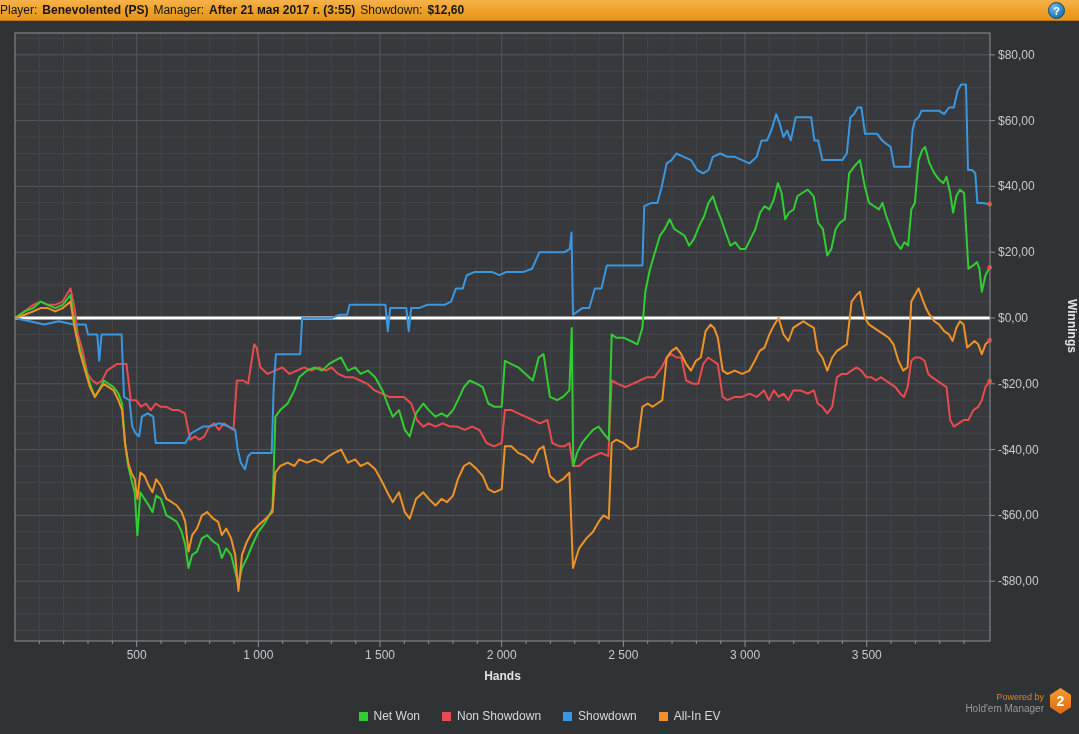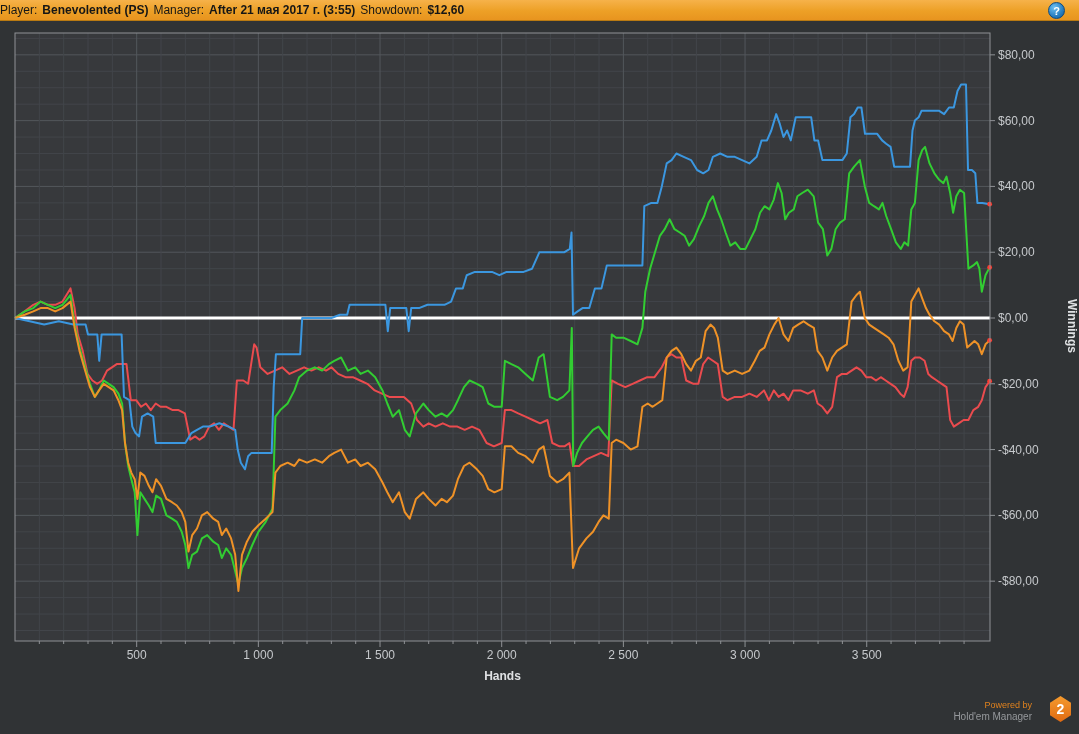--- a/index.html
+++ b/index.html
@@ -21,21 +21,21 @@
   #chart-wrap{position:absolute;left:0;top:21px;width:1079px;height:713px;}
   svg text{font-family:"Liberation Sans","DejaVu Sans",sans-serif;}
 
   
   #legend{position:absolute;left:0;top:709px;width:1079px;display:flex;justify-content:center;
     gap:22px;align-items:center;}
   .legend-item{display:flex;align-items:center;gap:6px;color:#d6d8da;font-size:12px;cursor:pointer;}
   .swatch{width:9px;height:9px;display:inline-block;}
 
   
-  #brand{position:absolute;right:8px;bottom:12px;display:flex;align-items:flex-end;gap:18px;}
+  #brand{position:absolute;right:8px;bottom:20px;display:flex;align-items:flex-end;gap:6px;}
   #brand-texts{display:flex;flex-direction:column;align-items:flex-end;line-height:1.1;}
   #powered-by{color:#e0821e;font-size:9px;}
   #brand-name{color:#96999c;font-size:10px;}
   #brand-badge{width:21px;height:26px;background:linear-gradient(#f59b2e,#df6a12);
     clip-path:polygon(50% 0,100% 26%,100% 74%,50% 100%,0 74%,0 26%);
     color:#fff;font-weight:bold;font-size:14px;text-align:center;line-height:26px;}
 </style>
 </head>
 <body>
 
@@ -205,20 +205,38 @@
           <line x1="990" y1="428.58" x2="995" y2="428.58" stroke="#8f9296"></line>
           <text x="998" y="432.58" text-anchor="start" font-size="12" fill="#c6c9cc">-$40,00</text>
           <line x1="990" y1="494.37" x2="995" y2="494.37" stroke="#8f9296"></line>
           <text x="998" y="498.37" text-anchor="start" font-size="12" fill="#c6c9cc">-$60,00</text>
           <line x1="990" y1="560.16" x2="995" y2="560.16" stroke="#8f9296"></line>
           <text x="998" y="564.16" text-anchor="start" font-size="12" fill="#c6c9cc">-$80,00</text>
           <text x="1068" y="305" text-anchor="middle" font-size="12" font-weight="bold" fill="#dfe1e3" transform="rotate(90 1068 305)">Winnings</text>
         </g>
       </svg></div>
 
+  <div id="legend">
+    <div class="legend-item">
+      <span class="swatch" style="background: rgb(50, 205, 50);"></span>
+      <span>Net Won</span>
+    </div>
+    <div class="legend-item">
+      <span class="swatch" style="background: rgb(234, 75, 78);"></span>
+      <span>Non Showdown</span>
+    </div>
+    <div class="legend-item">
+      <span class="swatch" style="background: rgb(59, 151, 224);"></span>
+      <span>Showdown</span>
+    </div>
+    <div class="legend-item">
+      <span class="swatch" style="background: rgb(239, 146, 39);"></span>
+      <span>All-In EV</span>
+    </div>
+  </div>
 
   <div id="brand">
     <div id="brand-texts">
       <span id="powered-by">Powered by</span>
       <span id="brand-name">Hold'em Manager</span>
     </div>
     <div id="brand-badge">2</div>
   </div>
 
 </div>

